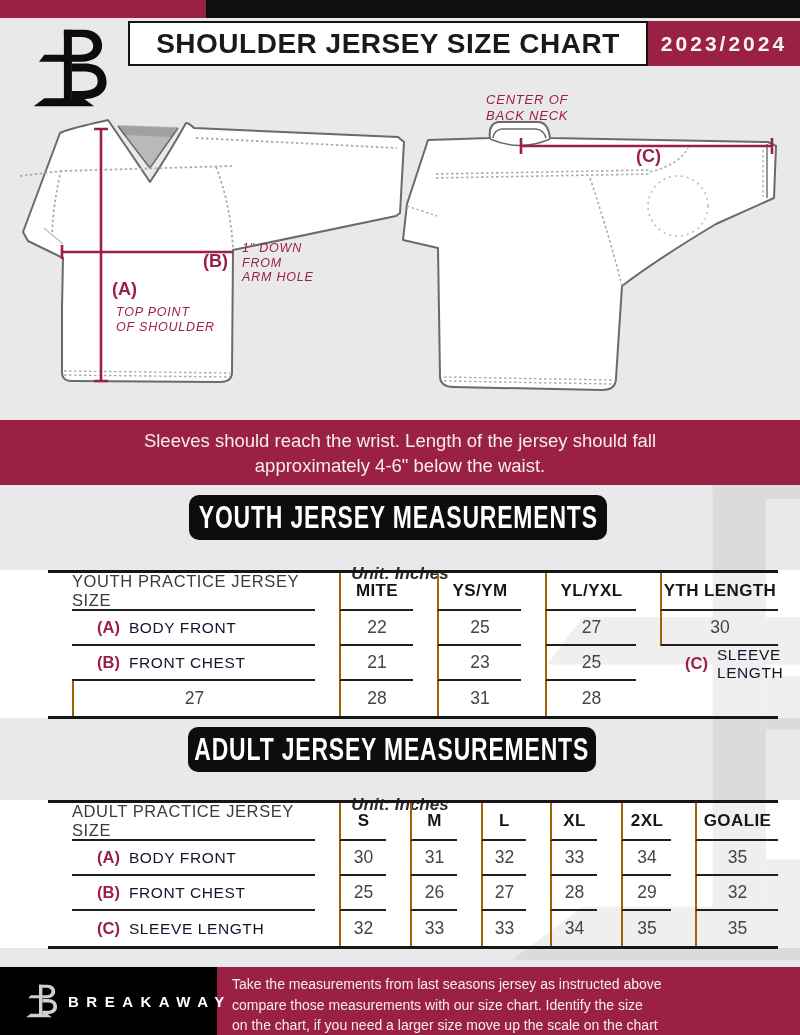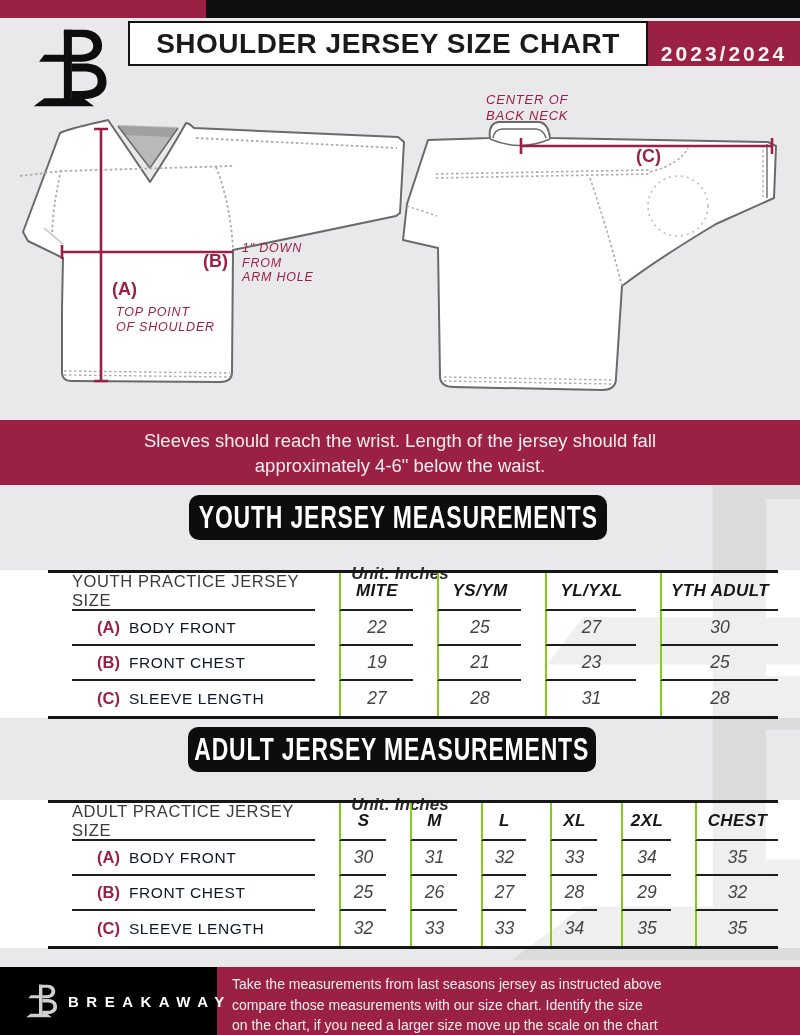--- a/index.html
+++ b/index.html
@@ -5,21 +5,21 @@
   html,body{margin:0;padding:0;background:#666;}
   .page{position:relative;width:800px;height:1035px;background:#ffffff;overflow:hidden;
         font-family:"Liberation Sans",sans-serif;}
   .abs{position:absolute;}
   
   .topbar-maroon{left:0;top:0;width:206px;height:18px;background:#9B2144;}
   .topbar-black{left:206px;top:0;width:594px;height:18px;background:#0f0f0f;}
   .title-box{left:128px;top:21px;width:520px;height:45px;background:#fff;border:2.5px solid #141414;
              box-sizing:border-box;display:flex;align-items:center;justify-content:center;}
   .title-box span{font-size:28px;font-weight:bold;color:#1a1a1a;letter-spacing:0.5px;white-space:nowrap;}
-  .year-box{left:648px;top:21px;width:152px;height:45px;background:#9B2144;display:flex;align-items:flex-end;justify-content:center;}
+  .year-box{left:648px;top:21px;width:152px;height:45px;background:#9B2144;display:flex;align-items:center;justify-content:center;}
   .year-box span{font-size:21px;font-weight:bold;color:#f7f2f3;letter-spacing:3px;}
   
   .band{left:0;width:800px;background:#E9E9EB;}
   .band1{top:18px;height:402px;}
   .band2{top:485px;height:85px;}
   .band3{top:718px;height:82px;}
   .band4{top:948px;height:19px;}
   
   .corner-logo{left:28px;top:28px;width:86px;height:80px;color:#0d0d0d;}
   
@@ -46,21 +46,21 @@
   .unit{left:0;width:800px;text-align:center;font-style:italic;font-weight:bold;font-size:17px;color:#2b2b2b;margin-top:21px;}
   .unit-youth{top:543px;}
   .unit-adult{top:774px;}
   
   .size-table{position:absolute;display:grid;border-top:3px solid #161616;border-bottom:3px solid #161616;}
   #youth-table{left:48px;top:570px;width:730px;grid-template-columns:267px 98px 108px 115px 142px;}
   #adult-table{left:48px;top:800px;width:730px;grid-template-columns:267px 71px 71px 69px 71px 74px 107px;}
   .st-cell{display:flex;align-items:center;justify-content:center;border-bottom:2px solid #1f1f1f;
            height:35px;box-sizing:border-box;background:transparent;margin-left:24px;}
   .st-cell.hdr{height:38px;}
-  .st-cell.vline{border-left:2px solid #84cc16;font-style:italic;}
+  .st-cell.vline{border-left:2px solid #a16207;}
   .st-cell.lastrow{border-bottom:none;}
   .st-cell.rowlabel{justify-content:flex-start;padding-left:25px;}
   .sizehdr{font-size:16.5px;color:#3b3b3b;letter-spacing:0.6px;}
   .col-hdr{font-weight:bold;font-size:17px;color:#161616;letter-spacing:0.4px;}
   .marker{color:#9B2144;font-weight:bold;font-size:16.5px;margin-right:9px;}
   .rlabel{font-size:15.5px;color:#0f172a;letter-spacing:0.6px;}
   .val{font-size:17.5px;color:#454545;}
   
   .footer-black{left:0;top:967px;width:217px;height:68px;background:#000;}
   .footer-maroon{left:217px;top:967px;width:583px;height:68px;background:#9B2144;}
@@ -164,36 +164,35 @@
   <div class="abs sec-banner youth-banner">
     <span>YOUTH JERSEY MEASUREMENTS</span>
   </div>
   <div class="abs unit unit-youth">Unit: Inches</div>
 
   <div class="size-table" id="youth-table">
     <div class="st-cell hdr sizehdr">YOUTH PRACTICE JERSEY SIZE</div>
     <div class="st-cell hdr vline col-hdr">MITE</div>
     <div class="st-cell hdr vline col-hdr">YS/YM</div>
     <div class="st-cell hdr vline col-hdr">YL/YXL</div>
-    <div class="st-cell hdr vline col-hdr">YTH ADULT</div>
+    <div class="st-cell hdr vline col-hdr">YTH LENGTH</div>
 
     <div class="st-cell rowlabel">
       <span class="marker">(A)</span>
       <span class="rlabel">BODY FRONT</span>
     </div>
     <div class="st-cell vline val">22</div>
     <div class="st-cell vline val">25</div>
     <div class="st-cell vline val">27</div>
     <div class="st-cell vline val">30</div>
 
     <div class="st-cell rowlabel">
       <span class="marker">(B)</span>
       <span class="rlabel">FRONT CHEST</span>
     </div>
-    <div class="st-cell vline val">19</div>
     <div class="st-cell vline val">21</div>
     <div class="st-cell vline val">23</div>
     <div class="st-cell vline val">25</div>
 
     <div class="st-cell rowlabel lastrow">
       <span class="marker">(C)</span>
       <span class="rlabel">SLEEVE LENGTH</span>
     </div>
     <div class="st-cell vline val lastrow">27</div>
     <div class="st-cell vline val lastrow">28</div>
@@ -206,21 +205,21 @@
   </div>
   <div class="abs unit unit-adult">Unit: Inches</div>
 
   <div class="size-table" id="adult-table">
     <div class="st-cell hdr sizehdr">ADULT PRACTICE JERSEY SIZE</div>
     <div class="st-cell hdr vline col-hdr">S</div>
     <div class="st-cell hdr vline col-hdr">M</div>
     <div class="st-cell hdr vline col-hdr">L</div>
     <div class="st-cell hdr vline col-hdr">XL</div>
     <div class="st-cell hdr vline col-hdr">2XL</div>
-    <div class="st-cell hdr vline col-hdr">CHEST</div>
+    <div class="st-cell hdr vline col-hdr">GOALIE</div>
 
     <div class="st-cell rowlabel">
       <span class="marker">(A)</span>
       <span class="rlabel">BODY FRONT</span>
     </div>
     <div class="st-cell vline val">30</div>
     <div class="st-cell vline val">31</div>
     <div class="st-cell vline val">32</div>
     <div class="st-cell vline val">33</div>
     <div class="st-cell vline val">34</div>

